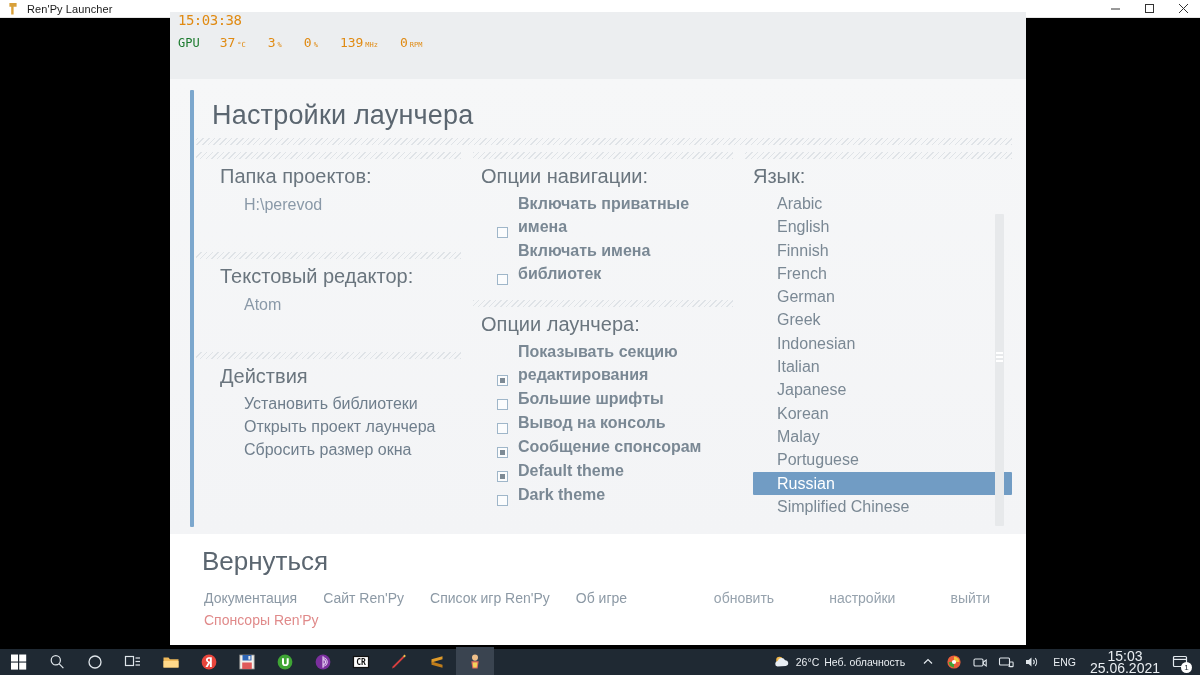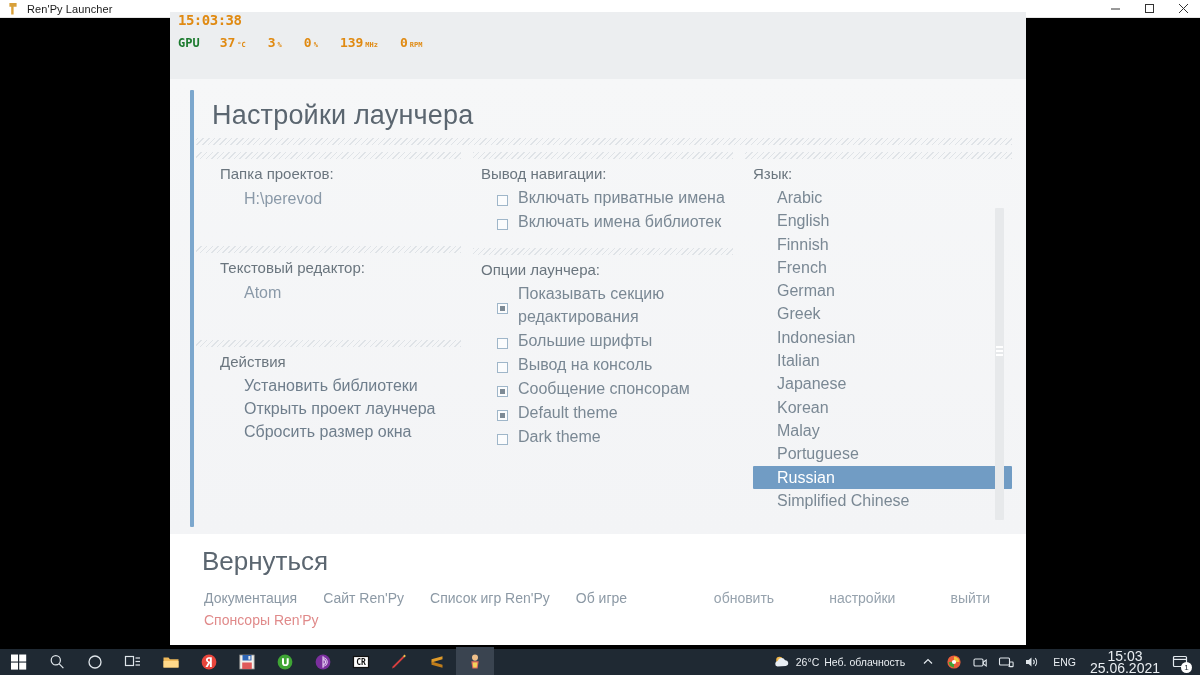--- a/index.html
+++ b/index.html
@@ -55,21 +55,21 @@
     background: linear-gradient(#f6f7f8, #f3f4f6);
   }
   .app-foot {
     position: absolute; left: 0; top: 522px; width: 100%; height: 111px;
     background: #ffffff;
   }
 
   
   .hud { position: absolute; left: 8px; top: 0px; z-index: 40; }
   .hud-row { display: flex; align-items: baseline; white-space: nowrap;
-    font-family: "DejaVu Sans Mono", monospace; font-weight: bold; }
+    font-family: "DejaVu Sans Mono", monospace; font-weight: normal; }
   .hud-clock { font-size: 14px; color: #e08a12; letter-spacing: -0.5px; margin-bottom: 7px;}
   .hud-label { font-size: 12px; color: #1b7a2e; margin-right: 20px; }
   .hud-val { font-size: 13px; color: #e08a12; }
   .hud-unit { font-size: 7px; color: #e08a12; margin-left: 2px; margin-right: 22px; }
 
   
   .accent-bar {
     position: absolute; left: 20px; top: 78px; width: 4px; height: 437px;
     background: #7ca7cd; border-radius: 1px; z-index: 3;
   }
@@ -93,35 +93,35 @@
   .col-1 { width: 277px; padding-right: 12px; }
   .col-2 { width: 272px; padding-right: 12px; }
   .col-3 { width: 267px; }
 
   .group { margin-bottom: 0; }
   .group-hatch {
     height: 7px; margin-bottom: 6px;
     background-image: repeating-linear-gradient(-45deg, #dfe3e7 0 1px, transparent 1px 4px);
   }
   .group-label {
-    font-size: 15px; color: #6a757e; padding-left: 24px; margin-bottom: 4px; font-weight: 400;
+    font-size: 20px; color: #6a757e; padding-left: 24px; margin-bottom: 4px; font-weight: 400;
   }
   .group-label.nopad { padding-left: 8px; }
   .value-line {
     font-size: 16px; color: #8a99a8; padding-left: 48px; line-height: 26px;
   }
   .action-link {
     font-size: 16px; color: #6f7e8c; padding-left: 48px; line-height: 23px;
     cursor: pointer;
   }
 
   
   .cb-row {
-    display: flex; align-items: center; padding-left: 24px;
-    margin-bottom: 1px; cursor: pointer;
+    display: flex; align-items: flex-end; padding-left: 24px;
+    margin-bottom: 1px; cursor: pointer; font-weight: bold;
   }
   .cb-box {
     width: 11px; height: 11px; flex: none; margin-top: 6px; margin-right: 10px;
     border: 1px solid #9fb6c9; background: #fbfcfd; position: relative;
   }
   .cb-box.on::after {
     content: ""; position: absolute; left: 2px; top: 2px; right: 2px; bottom: 2px;
     background: #7d8a95;
   }
   .cb-label {
@@ -285,21 +285,21 @@
           <div class="action-link">Установить библиотеки</div>
           <div class="action-link">Открыть проект лаунчера</div>
           <div class="action-link">Сбросить размер окна</div>
         </div>
       </div>
 
       <div class="col col-2">
 
         <div class="group">
           <div class="group-hatch"></div>
-          <div class="group-label nopad">Вывод навигации:</div>
+          <div class="group-label nopad">Опции навигации:</div>
 
           <div class="cb-row">
             <span class="cb-box"></span>
             <span class="cb-label">Включать приватные имена</span>
           </div>
           <div class="cb-row">
             <span class="cb-box"></span>
             <span class="cb-label">Включать имена библиотек</span>
           </div>
         </div>

